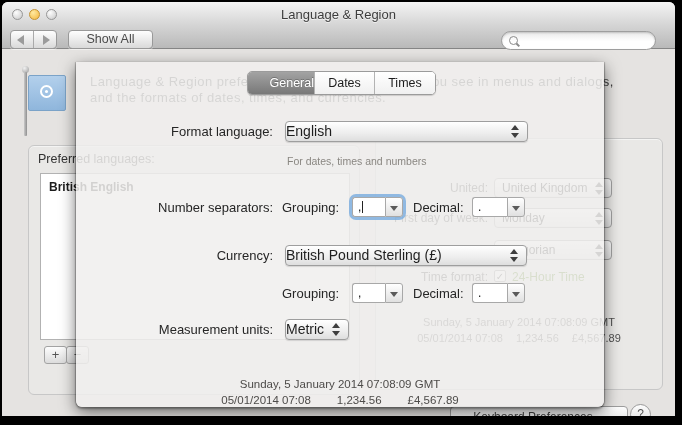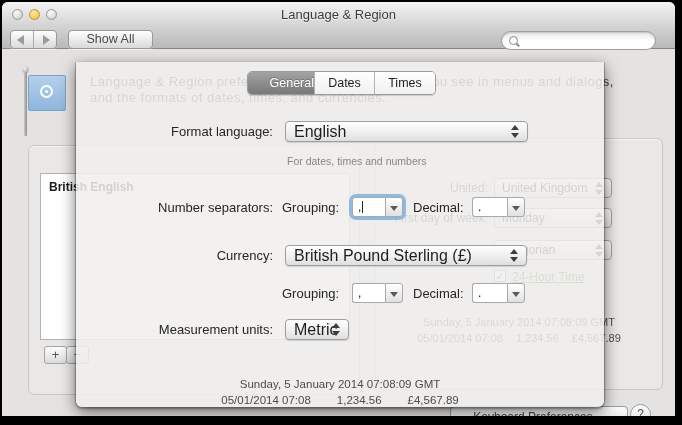--- a/index.html
+++ b/index.html
@@ -93,21 +93,21 @@
   }
   .tabs{position:absolute;left:171px;top:9px;height:22px;display:flex;border:1px solid #9b9b9b;
     border-radius:5px;overflow:hidden;background:#fff;box-shadow:0 1px 1px rgba(0,0,0,.15);}
   .seg{height:22px;font-size:12.5px;text-align:center;line-height:22px;color:#1c1c1c;
     background:linear-gradient(#ffffff,#f0f0f0);}
   .seg + .seg{border-left:1px solid #b3b3b3;}
   .seg.sel{background:linear-gradient(#a3a3a3,#787878);color:#fff;text-shadow:0 -1px 0 rgba(0,0,0,.25);}
   .flabel{position:absolute;text-align:right;font-size:13px;color:#262626;white-space:nowrap;}
   .popup{position:absolute;box-sizing:border-box;height:21px;border:1px solid #9e9e9e;border-radius:4px;
     background:linear-gradient(#ffffff,#ededed 60%,#dedede);box-shadow:0 1px 1px rgba(0,0,0,.12);
-    font-size:16px;color:#1e1e1e;line-height:19px;padding-left:8px;white-space:nowrap;}
+    font-size:14px;color:#1e1e1e;line-height:19px;white-space:nowrap;}
   .updown{position:absolute;right:7px;top:3px;width:9px;height:13px;}
   .updown .up{position:absolute;left:0;top:0;width:0;height:0;border-left:4.5px solid transparent;border-right:4.5px solid transparent;border-bottom:5px solid #3e3e3e;}
   .updown .dn{position:absolute;left:0;bottom:0;width:0;height:0;border-left:4.5px solid transparent;border-right:4.5px solid transparent;border-top:5px solid #3e3e3e;}
   .note{position:absolute;font-size:10.5px;color:#8a8782;white-space:nowrap;}
   .combo{position:absolute;height:20px;display:flex;}
   .combo .field{box-sizing:border-box;height:20px;background:#fff;border:1px solid #a8a8a8;border-right:none;
     border-radius:3px 0 0 3px;font-size:12px;color:#111;line-height:18px;padding-left:5px;}
   .combo .drop{box-sizing:border-box;width:18px;height:20px;border:1px solid #a8a8a8;border-radius:0 3px 3px 0;
     background:linear-gradient(#ffffff,#e0e0e0);position:relative;}
   .combo .drop i{position:absolute;left:4px;top:8px;width:0;height:0;border-left:4.5px solid transparent;border-right:4.5px solid transparent;border-top:5px solid #5a5a5a;}
@@ -149,20 +149,21 @@
     <span class="flagpole"></span>
     <div class="flagcloth">
       <span class="un-ring"></span>
       <span class="un-dot"></span>
     </div>
 
     <div class="desc">Language &amp; Region preferences control the language you see in menus and dialogs,</div>
     <div class="desc" style="top:88px;">and the formats of dates, times, and currencies.</div>
 
     <div class="groupbox" style="left:26px;top:143px;width:332px;height:250px;"></div>
+    <div class="pref-label">Preferred languages:</div>
     <div class="langlist">
       <span class="lang-primary">British English</span>
     </div>
     <div class="smallbtn" style="left:42px;top:344px;">+</div>
     <div class="smallbtn" style="left:64px;top:344px;">−</div>
 
     <div class="groupbox" style="left:373px;top:136px;width:288px;height:252px;"></div>
 
     <span class="grow-lbl" style="top:179px;">United:</span>
     <div class="gpopup" style="top:176px;">
@@ -184,22 +185,23 @@
 
     <span class="grow-lbl" style="top:241px;">Calendar:</span>
     <div class="gpopup" style="top:238px;">
       <span>Gregorian</span>
       <span class="updown">
           <i class="up"></i>
           <i class="dn"></i>
         </span>
     </div>
 
+    <span class="grow-lbl" style="top:268px;">Time format:</span>
     <span class="cb" style="top:268px;">✓</span>
-    <span style="position:absolute;left:510px;top:268px;font-size:12px;color:#4d7c0f;text-decoration:underline;">24-Hour Time</span>
+    <span style="position:absolute;left:510px;top:268px;font-size:12px;color:#4d7c0f;">24-Hour Time</span>
 
     <div class="ghost-preview" style="top:314px;">Sunday, 5 January 2014 07:08:09 GMT</div>
     <div class="ghost-preview" style="top:330px;">
       <span>05/01/2014 07:08</span>
       <span style="margin-left:10px;">1,234.56</span>
       <span style="margin-left:10px;">£4,567.89</span>
     </div>
 
     <div class="kbbtn">Keyboard Preferences…</div>
     <div class="helpbtn">?</div>

